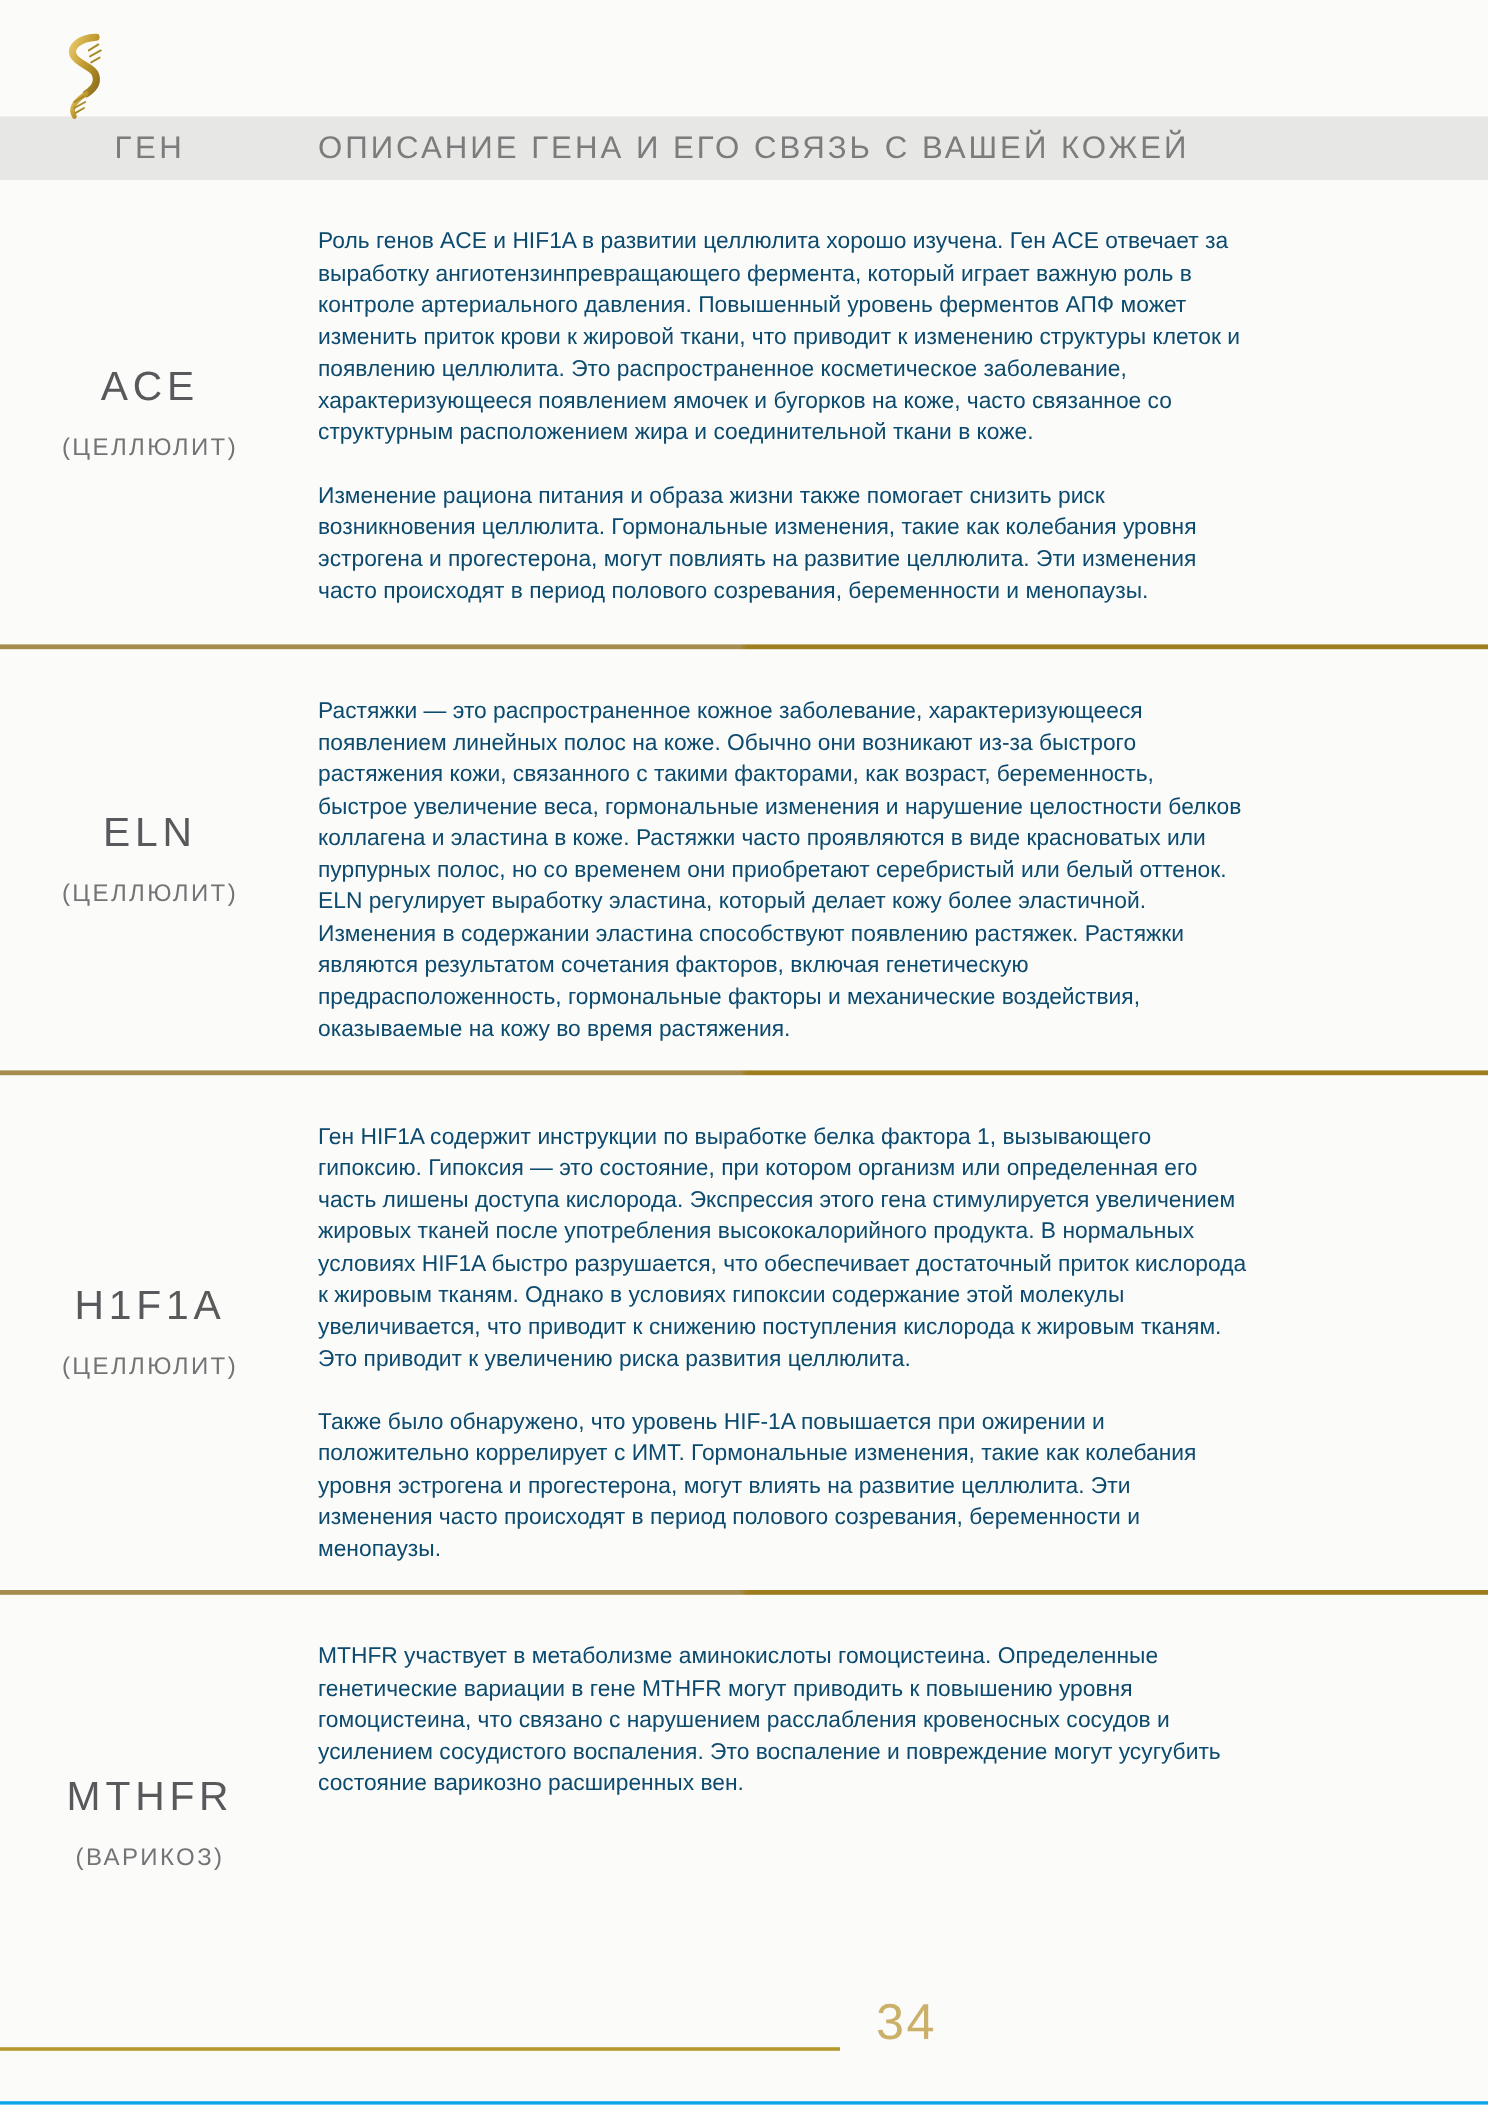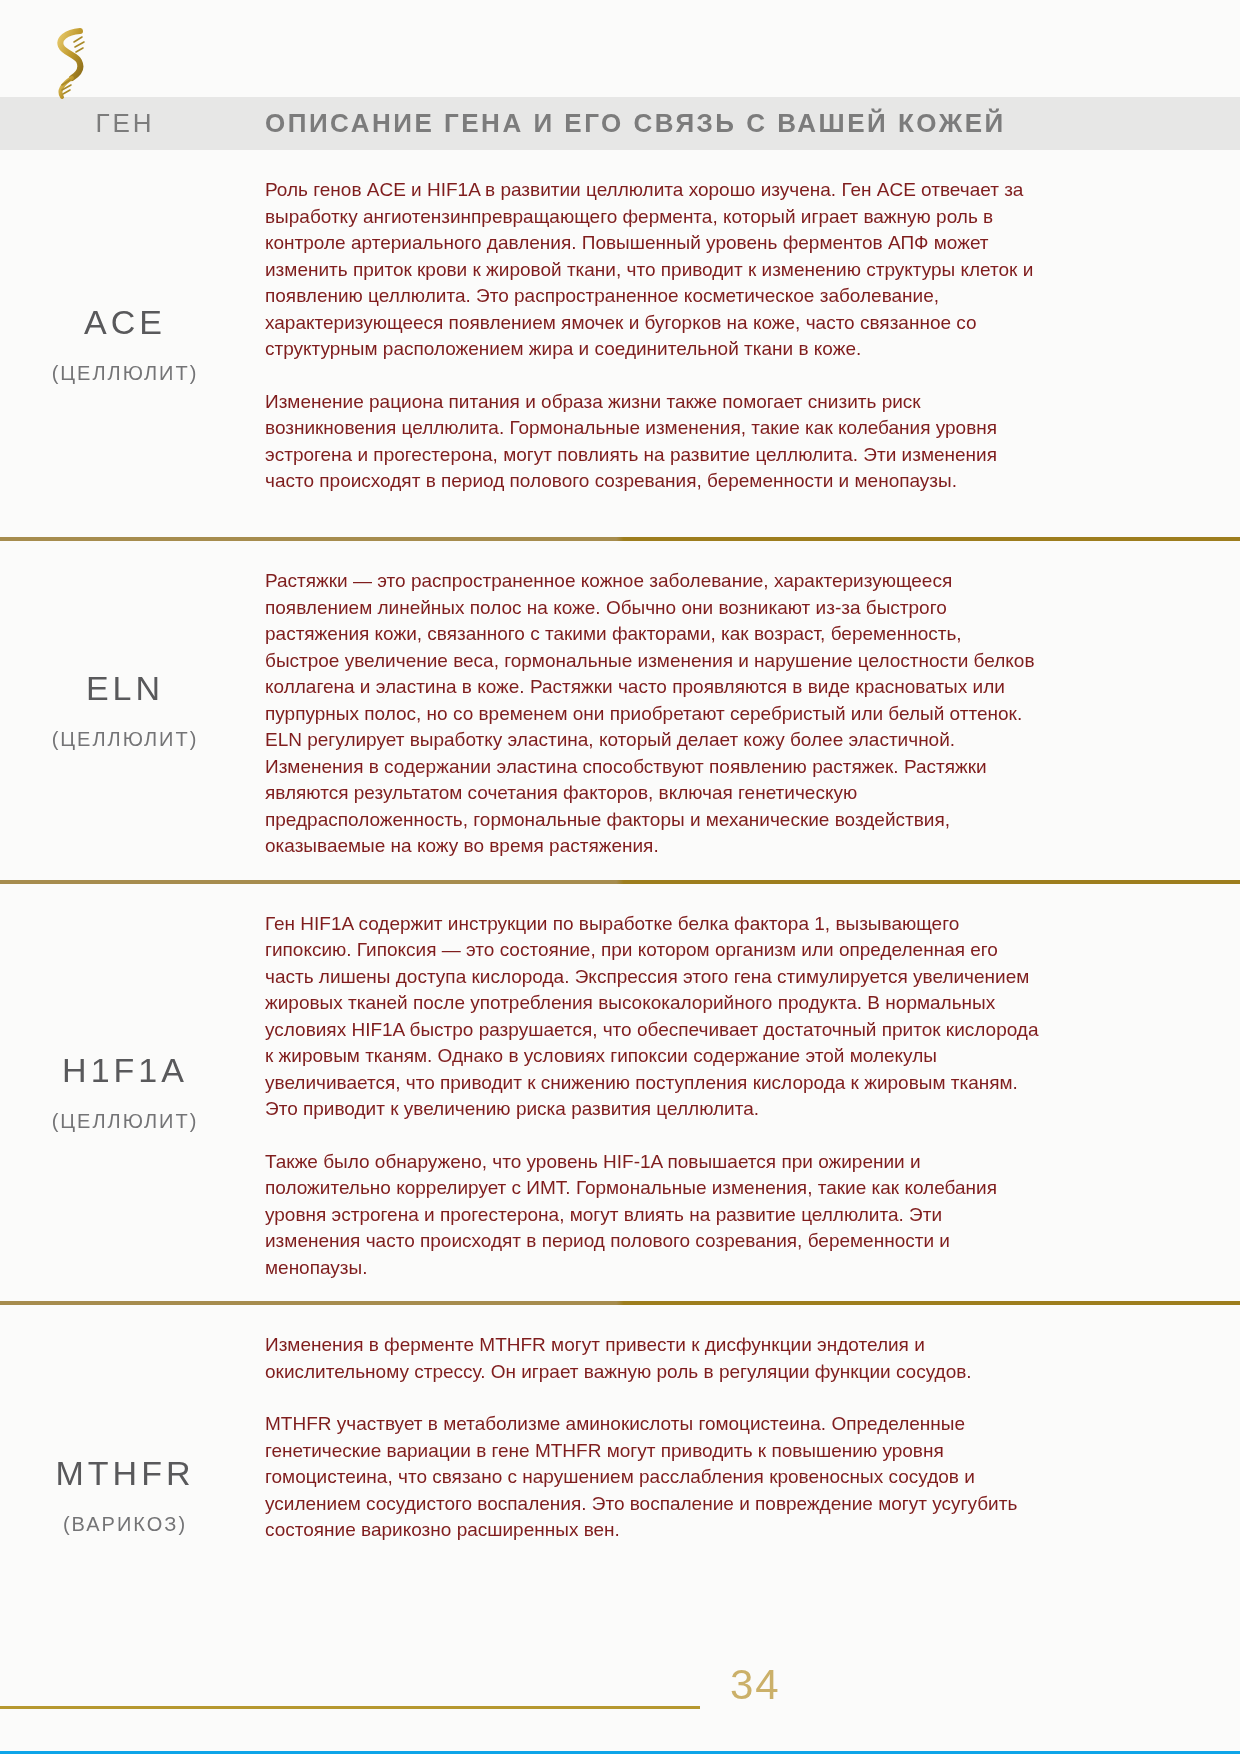--- a/index.html
+++ b/index.html
@@ -25,41 +25,41 @@
     background: #e7e7e6;
     display: flex; align-items: center;
     flex: 0 0 auto;
   }
   .th-gene {
     width: 250px; text-align: center;
     font-size: 26px; letter-spacing: 3px; color: #7c7c7c; font-weight: 400;
   }
   .th-desc {
     padding-left: 15px;
-    font-size: 26px; letter-spacing: 2.5px; color: #7c7c7c; font-weight: 700;
+    font-size: 26px; letter-spacing: 2.5px; color: #7c7c7c; font-weight: 400;
   }
 
   .gene-row { display: flex; flex: 0 0 auto; }
   .gene-col {
     width: 250px;
     display: flex; flex-direction: column;
     align-items: center; justify-content: center;
     gap: 20px;
   }
   .gene-name {
     font-size: 34px; letter-spacing: 4px; color: #59595b; font-weight: 300;
   }
   .gene-cond {
     font-size: 20px; letter-spacing: 2px; color: #747476; font-weight: 300;
   }
   .desc-col {
     flex: 1;
-    padding: 27px 200px 20px 15px;
+    padding: 39px 200px 20px 15px;
     font-size: 19px; line-height: 26.5px;
-    color: #7f1d1d;
+    color: #0c4a6e;
   }
   .desc-col p { margin: 0 0 26px 0; }
   .desc-col p:last-child { margin-bottom: 0; }
 
   .divider {
     height: 4px; width: 100%; flex: 0 0 auto;
     background: linear-gradient(90deg, #a68c4e 0%, #a68c4e 49.7%, #9d7d1d 50.3%, #9d7d1d 100%);
   }
 
   .row-ace   { min-height: 387px; }
@@ -138,21 +138,20 @@
     </div>
   </div>
   <div class="divider"></div>
 
   <div class="gene-row row-mthfr">
     <div class="gene-col">
       <div class="gene-name">MTHFR</div>
       <div class="gene-cond">(ВАРИКОЗ)</div>
     </div>
     <div class="desc-col">
-      <p>Изменения в ферменте MTHFR могут привести к дисфункции эндотелия и окислительному стрессу. Он играет важную роль в регуляции функции сосудов.</p>
       <p>MTHFR участвует в метаболизме аминокислоты гомоцистеина. Определенные генетические вариации в гене MTHFR могут приводить к повышению уровня гомоцистеина, что связано с нарушением расслабления кровеносных сосудов и усилением сосудистого воспаления. Это воспаление и повреждение могут усугубить состояние варикозно расширенных вен.</p>
     </div>
   </div>
 
   <div class="footer">
     <div class="footer-line"></div>
     <div class="footer-num">34</div>
   </div>
 
 </div>

